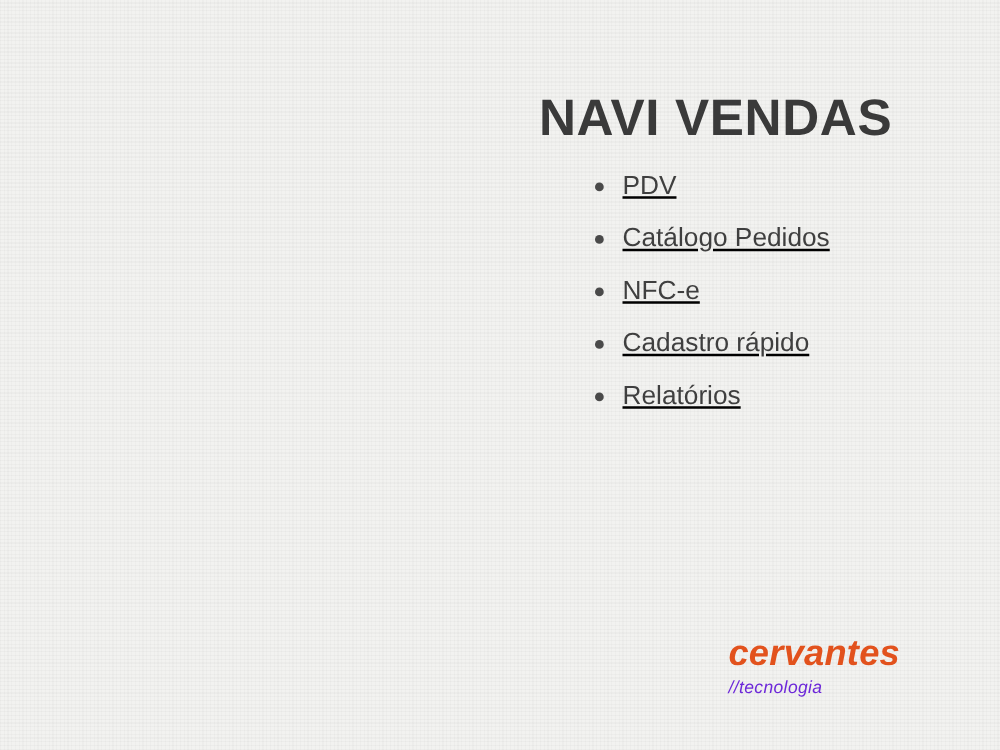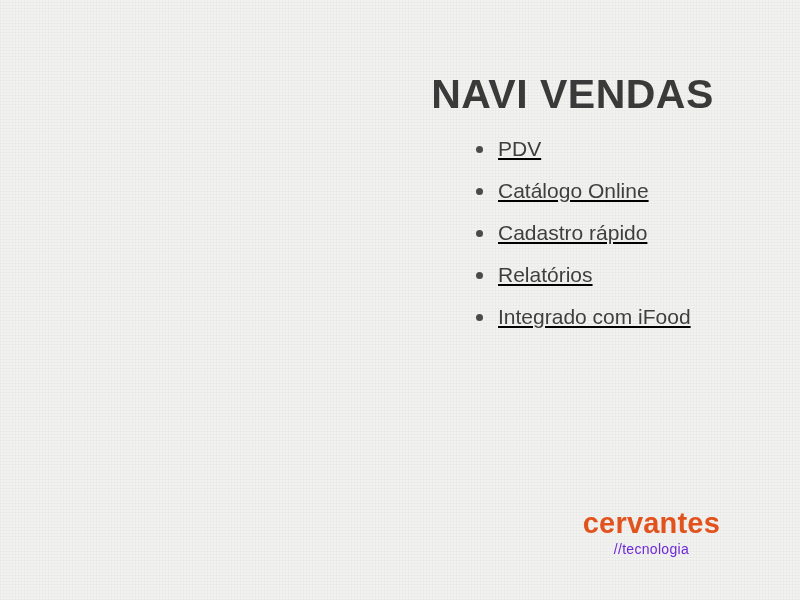--- a/index.html
+++ b/index.html
@@ -60,21 +60,22 @@
     top: 8px;
     width: 7px;
     height: 7px;
     border-radius: 50%;
     background: #4a4a4a;
   }
   .logo {
     position: absolute;
     right: 52px;
     bottom: 44px;
-    text-align: center;
+    text-align: left;
+    font-style: italic;
   }
   .logo-main {
     font-size: 29px;
     font-weight: bold;
     color: #e2521d;
     letter-spacing: 0.2px;
     line-height: 1;
   }
   .logo-sub {
     margin-top: 4px;
@@ -91,33 +92,33 @@
 
   <div class="title">NAVI VENDAS</div>
 
   <ul class="bullet-list">
     <li>
       <span class="dot"></span>
       <span>PDV</span>
     </li>
     <li>
       <span class="dot"></span>
-      <span>Catálogo Online</span>
+      <span>Catálogo Pedidos</span>
+    </li>
+    <li>
+      <span class="dot"></span>
+      <span>NFC-e</span>
     </li>
     <li>
       <span class="dot"></span>
       <span>Cadastro rápido</span>
     </li>
     <li>
       <span class="dot"></span>
       <span>Relatórios</span>
-    </li>
-    <li>
-      <span class="dot"></span>
-      <span>Integrado com iFood</span>
     </li>
   </ul>
 
   <div class="logo">
     <div class="logo-main">cervantes</div>
     <div class="logo-sub">//tecnologia</div>
   </div>
 
 </div>
 

